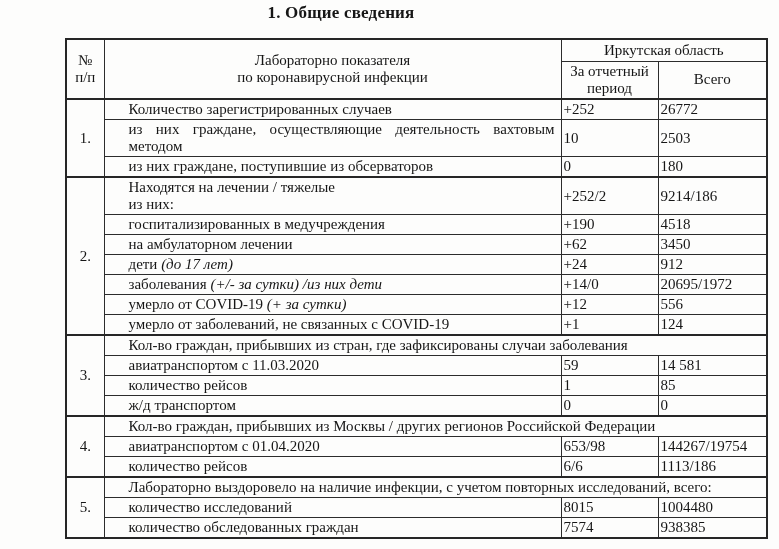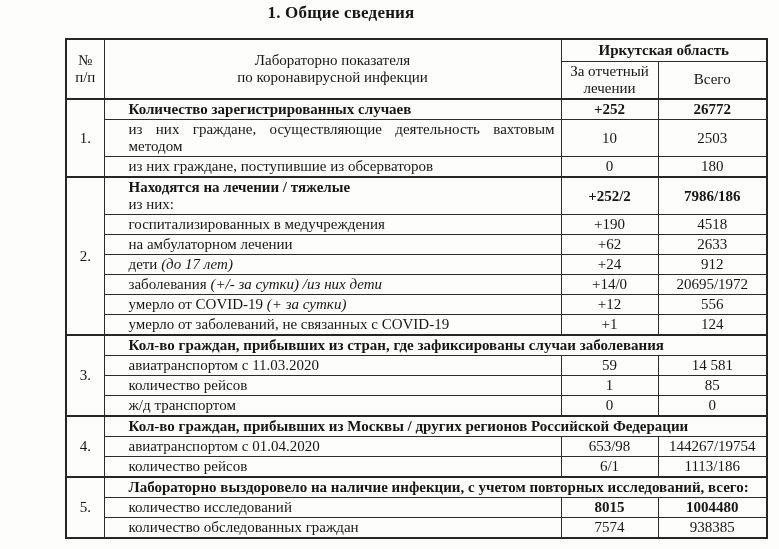--- a/index.html
+++ b/index.html
@@ -26,25 +26,25 @@
     font-size:15px;line-height:17px;
     padding:1px 6px;vertical-align:middle;
     overflow:hidden;
   }
   tr.sec-start td{border-top:2px solid #262626;}
   tr.hh1{height:22px}
   tr.hh2{height:38px}
   tr.r1{height:20px}
   tr.r2{height:37px}
   td.num{text-align:center;padding:1px 2px;}
-  td.val{text-align:center;padding:1px 2px;}
+  td.val{padding:1px 2px;}
   td.ctr{text-align:center;}
   td.lbl{text-align:left;padding-left:24px;}
   td.just{text-align:justify;margin-left:32px;}
-  .b{font-weight:bold;}
+  .b{font-weight:normal;}
   .it{font-style:italic;}
   .blk{display:block;}
 </style>
 </head>
 <body>
 
 <div class="page-title">1. Общие сведения</div>
 
 <table class="main">
   <colgroup>
@@ -62,21 +62,21 @@
     </td>
     <td class="ctr" rowspan="2">
       <span class="blk">Лабораторно показателя</span>
       <span class="blk">по коронавирусной инфекции</span>
     </td>
     <td class="ctr b" colspan="2">Иркутская область</td>
   </tr>
   <tr class="hh2">
     <td class="ctr">
       <span class="blk">За отчетный</span>
-      <span class="blk">лечении</span>
+      <span class="blk">период</span>
     </td>
     <td class="ctr">Всего</td>
   </tr>
 
   <tr class="r1 sec-start">
     <td class="num" rowspan="3">1.</td>
     <td class="lbl b">Количество зарегистрированных случаев</td>
     <td class="val b">+252</td>
     <td class="val b">26772</td>
   </tr>
@@ -91,31 +91,31 @@
     <td class="val">180</td>
   </tr>
 
   <tr class="r2 sec-start">
     <td class="num" rowspan="7">2.</td>
     <td class="lbl">
       <span class="blk b">Находятся на лечении / тяжелые</span>
       <span class="blk">из них:</span>
     </td>
     <td class="val b">+252/2</td>
-    <td class="val b">7986/186</td>
+    <td class="val b">9214/186</td>
   </tr>
   <tr class="r1">
     <td class="lbl">госпитализированных в медучреждения</td>
     <td class="val">+190</td>
     <td class="val">4518</td>
   </tr>
   <tr class="r1">
     <td class="lbl">на амбулаторном лечении</td>
     <td class="val">+62</td>
-    <td class="val">2633</td>
+    <td class="val">3450</td>
   </tr>
   <tr class="r1">
     <td class="lbl"><span>дети </span><span class="it">(до 17 лет)</span></td>
     <td class="val">+24</td>
     <td class="val">912</td>
   </tr>
   <tr class="r1">
     <td class="lbl"><span>заболевания </span><span class="it">(+/- за сутки) /из них дети</span></td>
     <td class="val">+14/0</td>
     <td class="val">20695/1972</td>
@@ -155,21 +155,21 @@
     <td class="num" rowspan="3">4.</td>
     <td class="lbl b" colspan="3">Кол-во граждан, прибывших из Москвы / других регионов Российской Федерации</td>
   </tr>
   <tr class="r1">
     <td class="lbl">авиатранспортом с 01.04.2020</td>
     <td class="val">653/98</td>
     <td class="val">144267/19754</td>
   </tr>
   <tr class="r1">
     <td class="lbl">количество рейсов</td>
-    <td class="val">6/1</td>
+    <td class="val">6/6</td>
     <td class="val">1113/186</td>
   </tr>
 
   <tr class="r1 sec-start">
     <td class="num" rowspan="3">5.</td>
     <td class="lbl b" colspan="3">Лабораторно выздоровело на наличие инфекции, с учетом повторных исследований, всего:</td>
   </tr>
   <tr class="r1">
     <td class="lbl">количество исследований</td>
     <td class="val b">8015</td>

